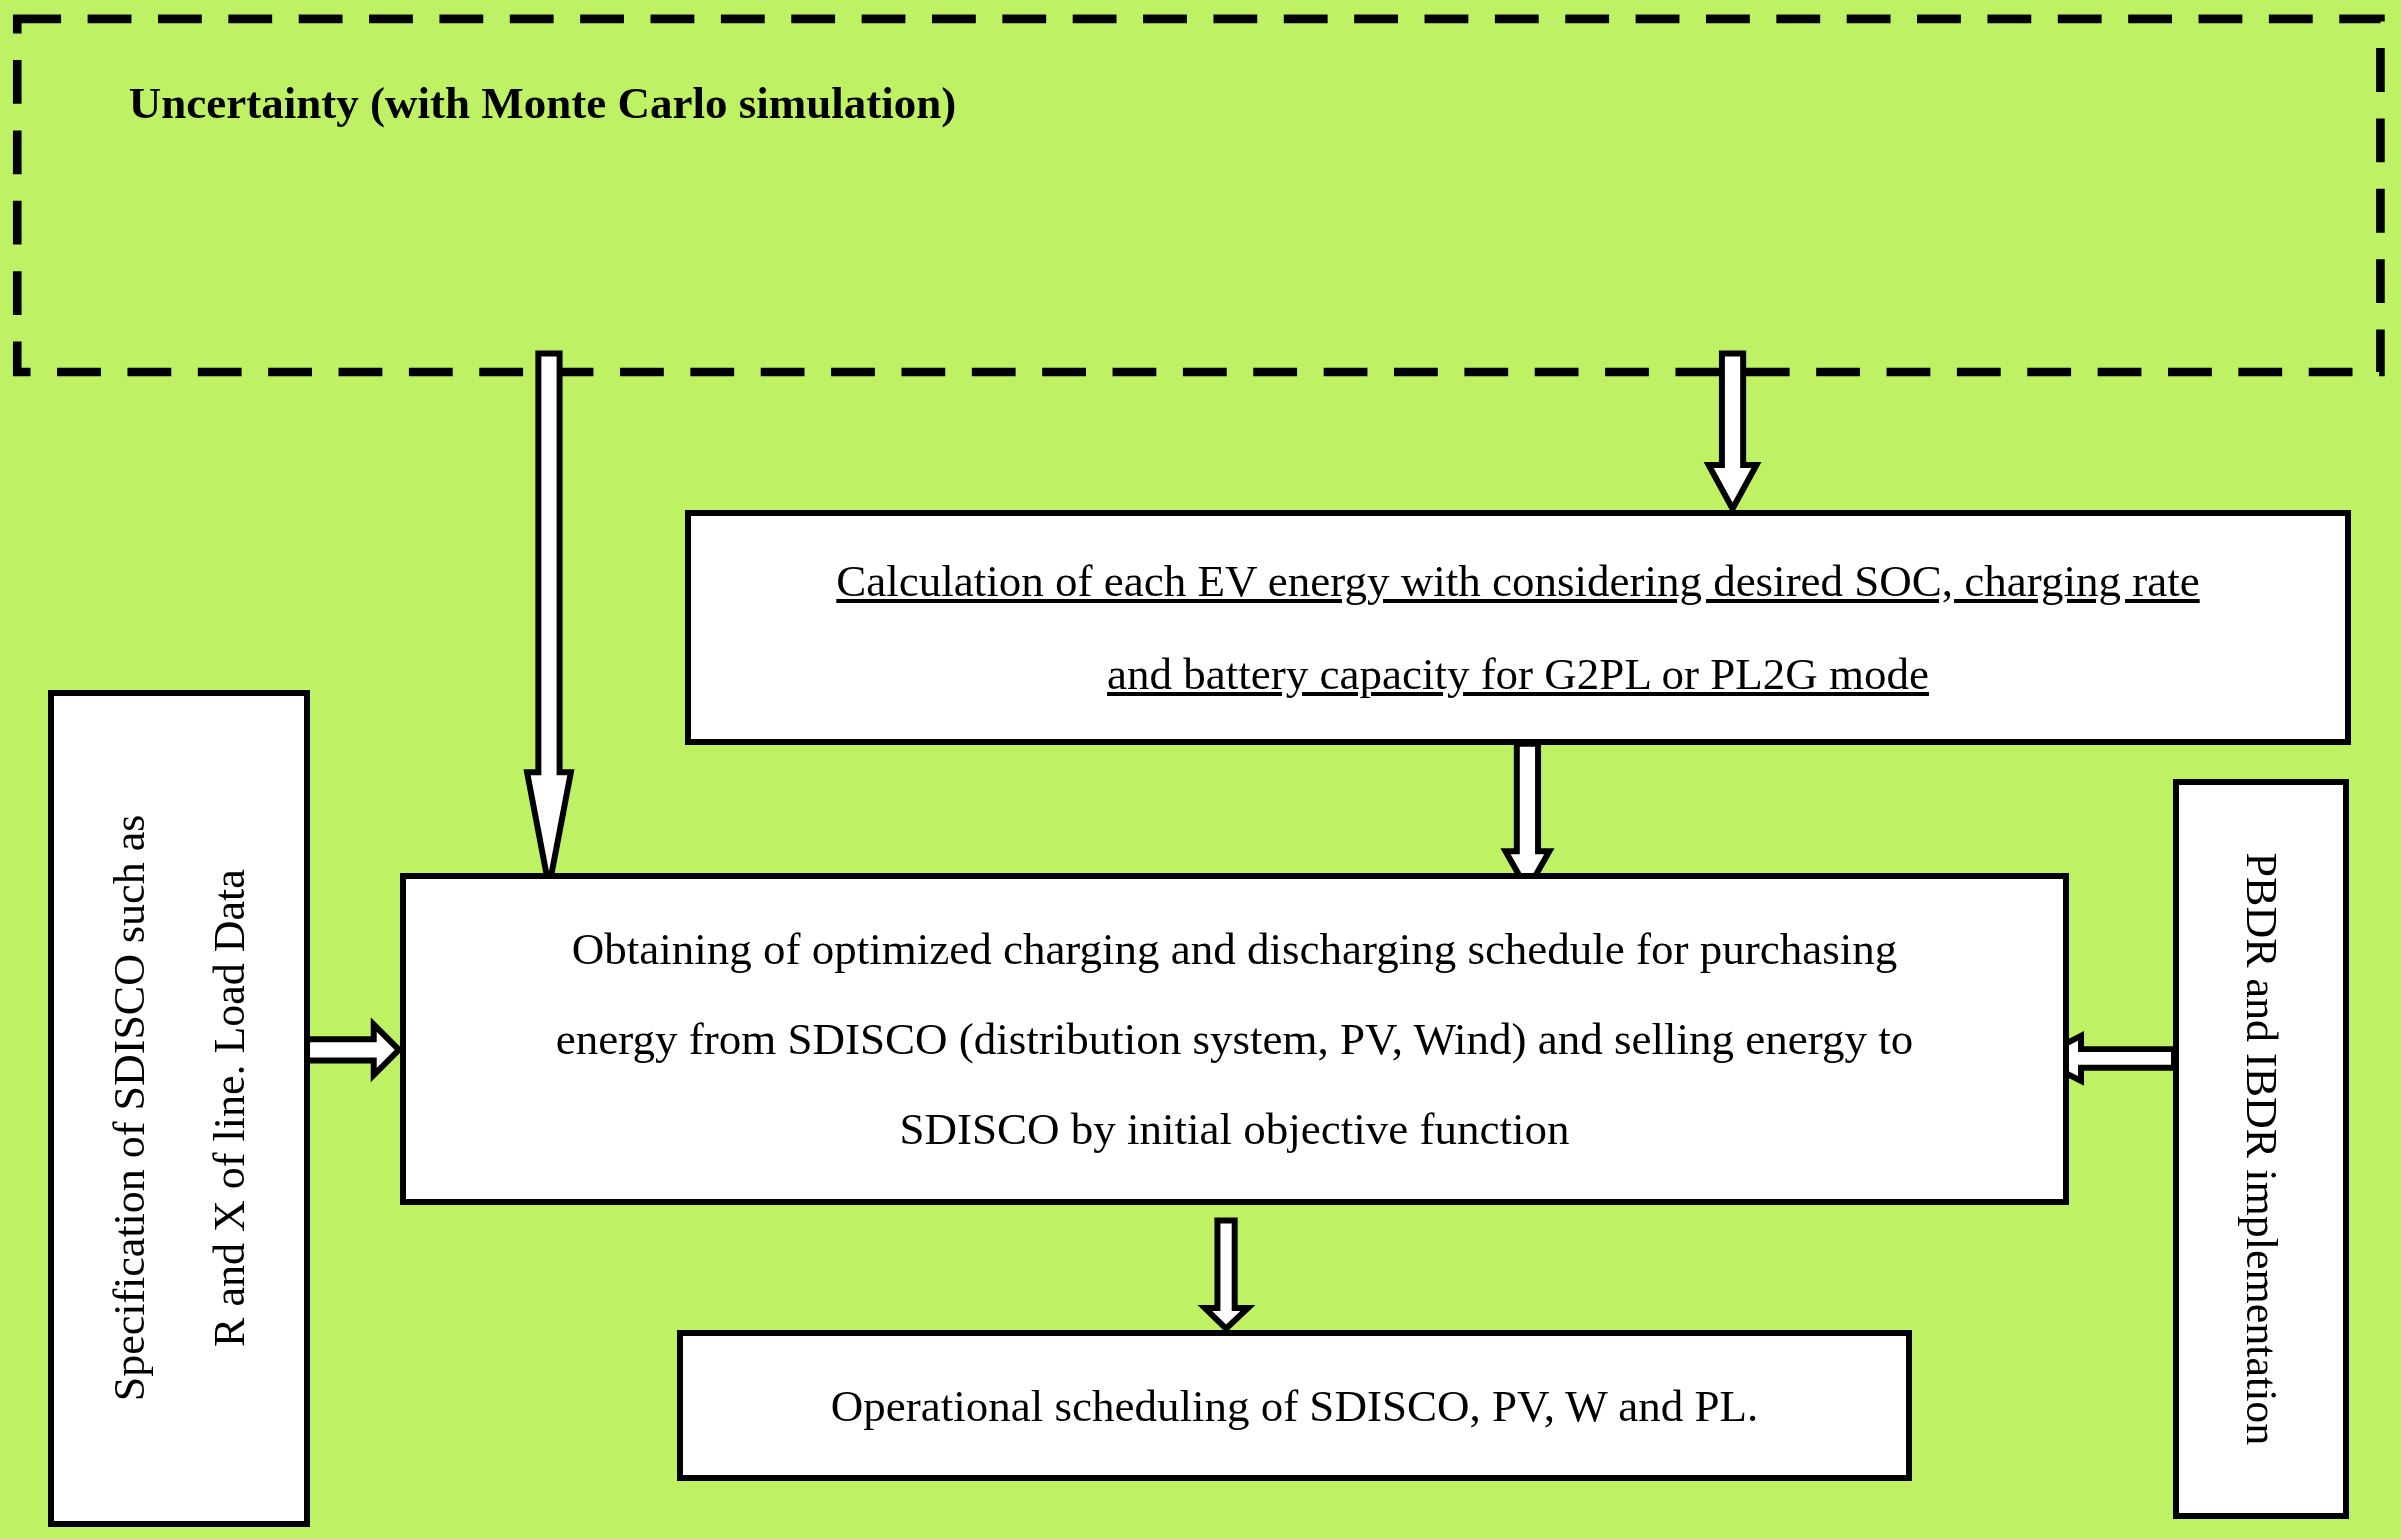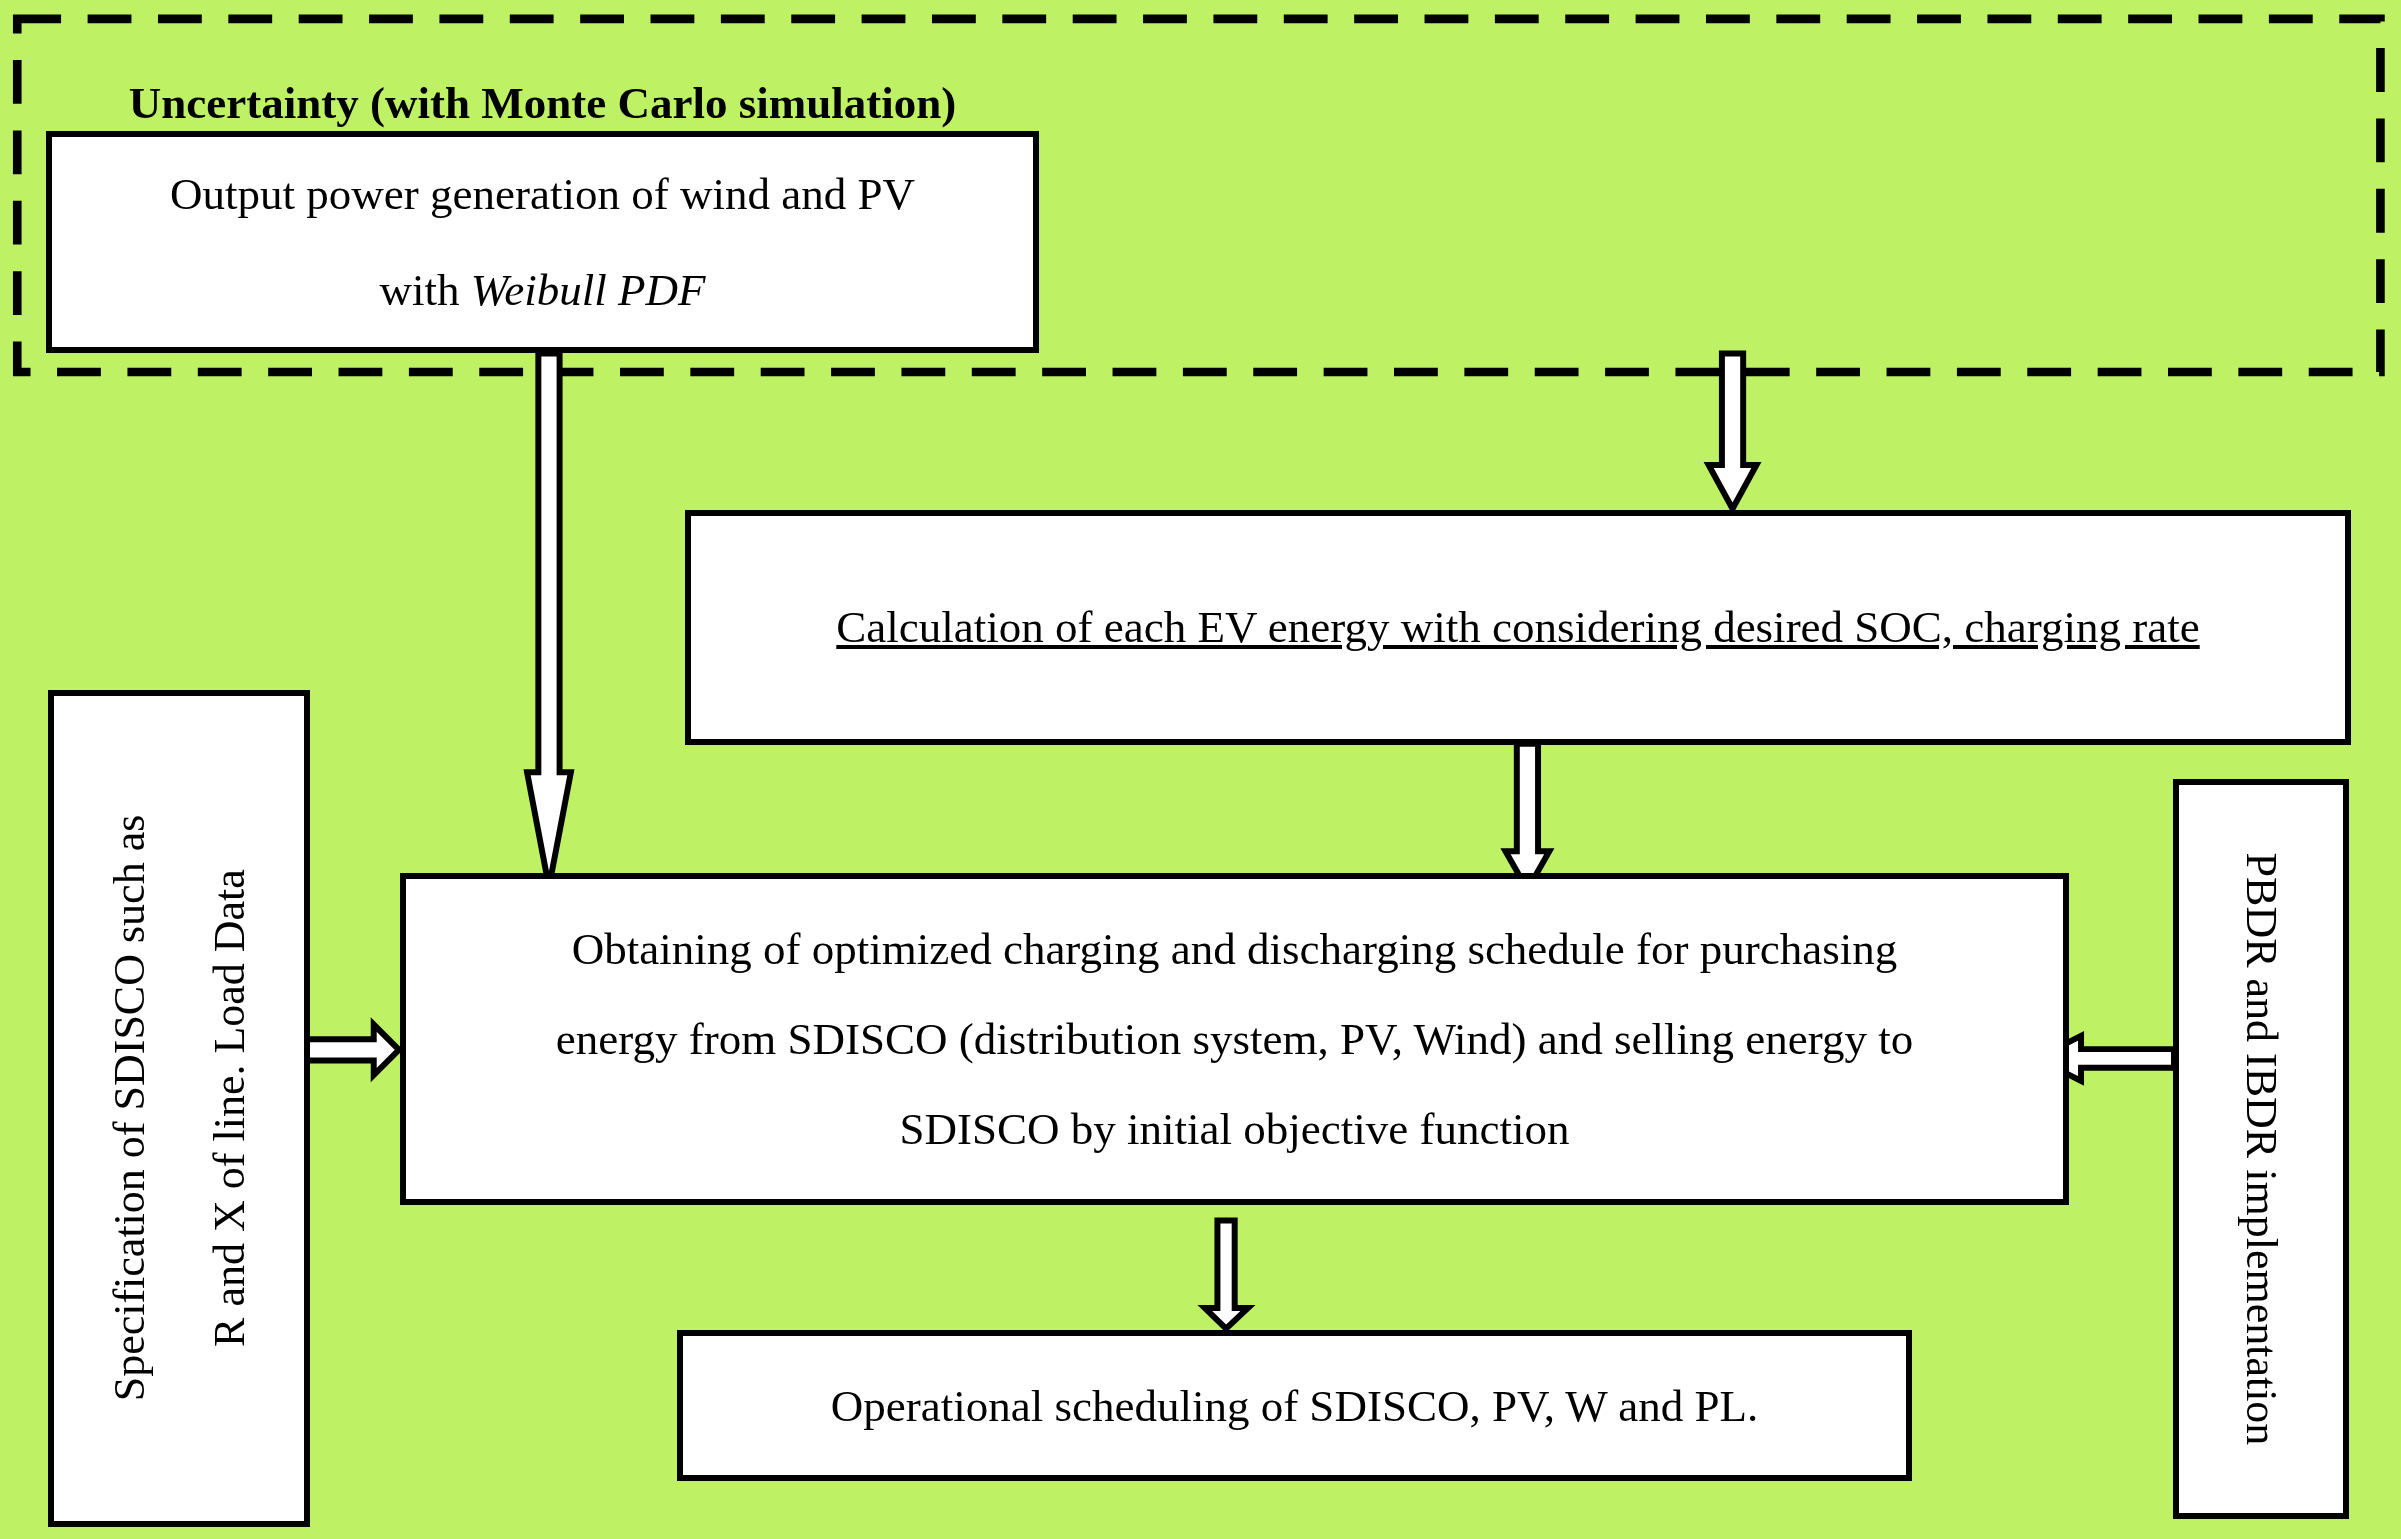--- a/index.html
+++ b/index.html
@@ -88,31 +88,26 @@
     <polygon points="811,532 811,1163 794,1163 827,1336 860,1163 843,1163 843,532" fill="#ffffff" stroke="#000000" stroke-width="9" stroke-miterlimit="12"></polygon>
     <polygon points="2594,532 2594,700 2574,700 2610,766 2646,700 2626,700 2626,532" fill="#ffffff" stroke="#000000" stroke-width="9" stroke-miterlimit="12"></polygon>
     <polygon points="2285,1120 2285,1282 2268,1282 2301,1340 2334,1282 2317,1282 2317,1120" fill="#ffffff" stroke="#000000" stroke-width="9" stroke-miterlimit="12"></polygon>
     <polygon points="458,1565 563,1565 563,1543 601,1581 563,1619 563,1597 458,1597" fill="#ffffff" stroke="#000000" stroke-width="9" stroke-miterlimit="12"></polygon>
     <polygon points="3275,1580 3135,1580 3135,1560 3068,1594 3135,1628 3135,1608 3275,1608" fill="#ffffff" stroke="#000000" stroke-width="9" stroke-miterlimit="12"></polygon>
     <polygon points="1834,1838 1834,1970 1815,1970 1847,2001 1880,1970 1860,1970 1860,1838" fill="#ffffff" stroke="#000000" stroke-width="9" stroke-miterlimit="12"></polygon>
   </svg>
 
   <div class="group-title">Uncertainty (with Monte Carlo simulation)</div>
 
-  <div class="box wind-box">
-    <div class="box-text">
-      <p>Output power generation of wind and PV</p>
-      <p><span>with </span><em class="it">Weibull PDF</em></p>
-    </div>
-  </div>
 
 
   <div class="box calc-box">
     <div class="box-text">
       <p>Calculation of each EV energy with considering desired SOC, charging rate</p>
+      <p>and battery capacity for G2PL or PL2G mode</p>
     </div>
   </div>
 
   <div class="box spec-box">
     <div class="rot-ccw">
       <div class="box-text">
         <p>Specification of SDISCO such as</p>
         <p>R and X of line. Load Data</p>
       </div>
     </div>

